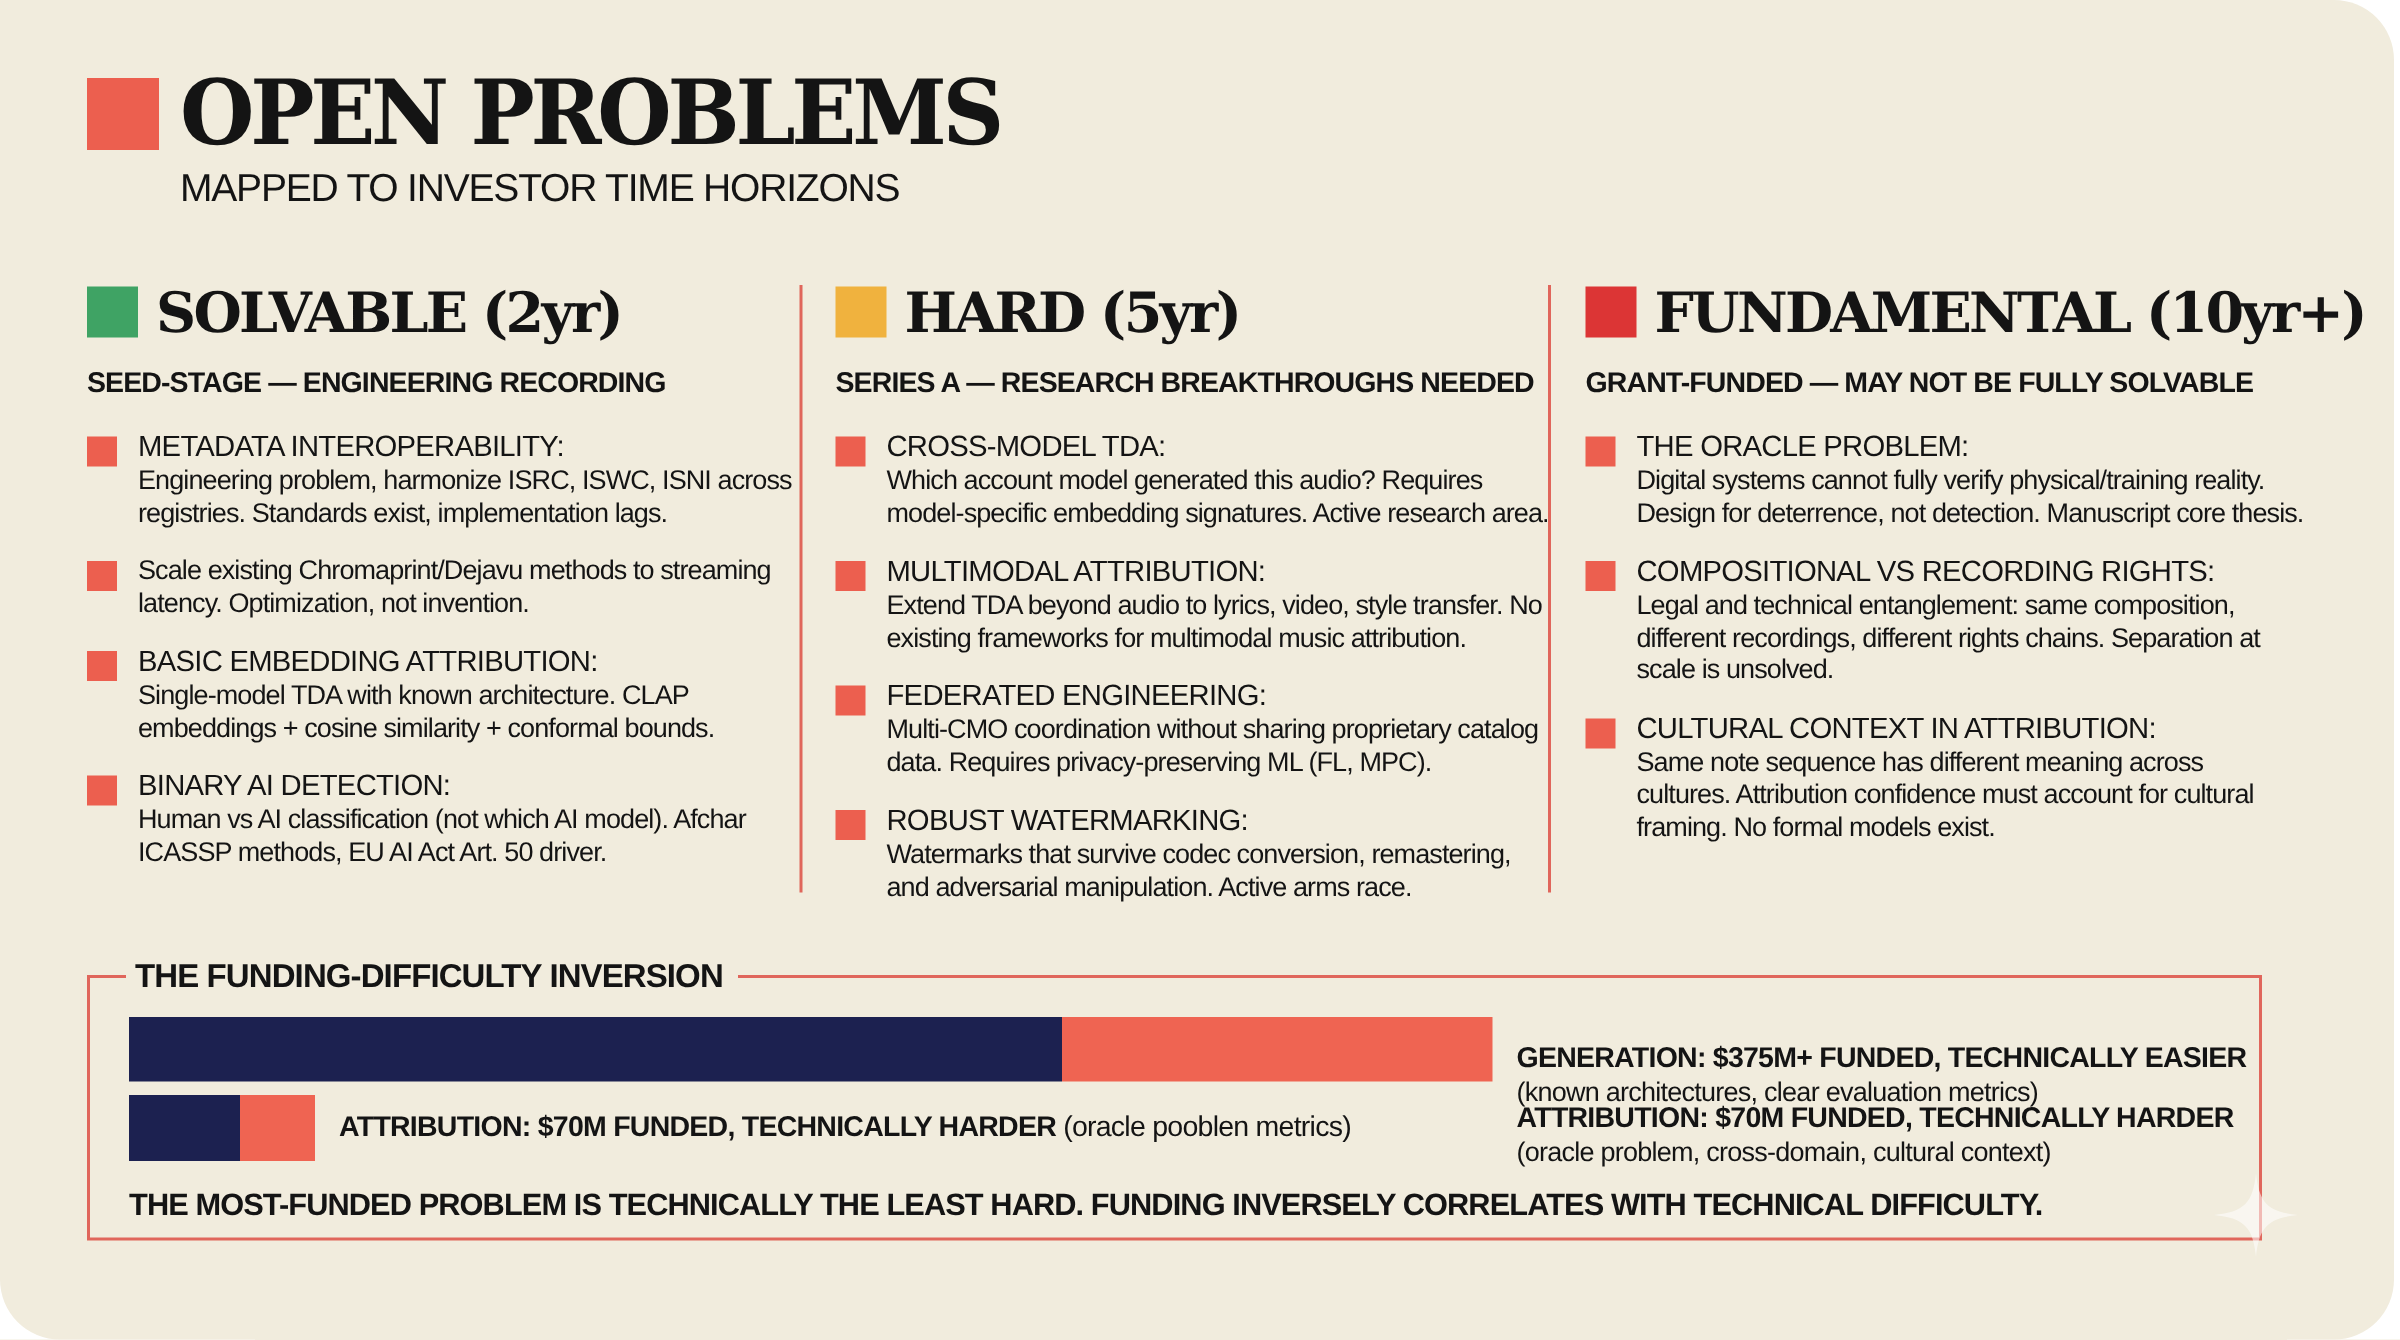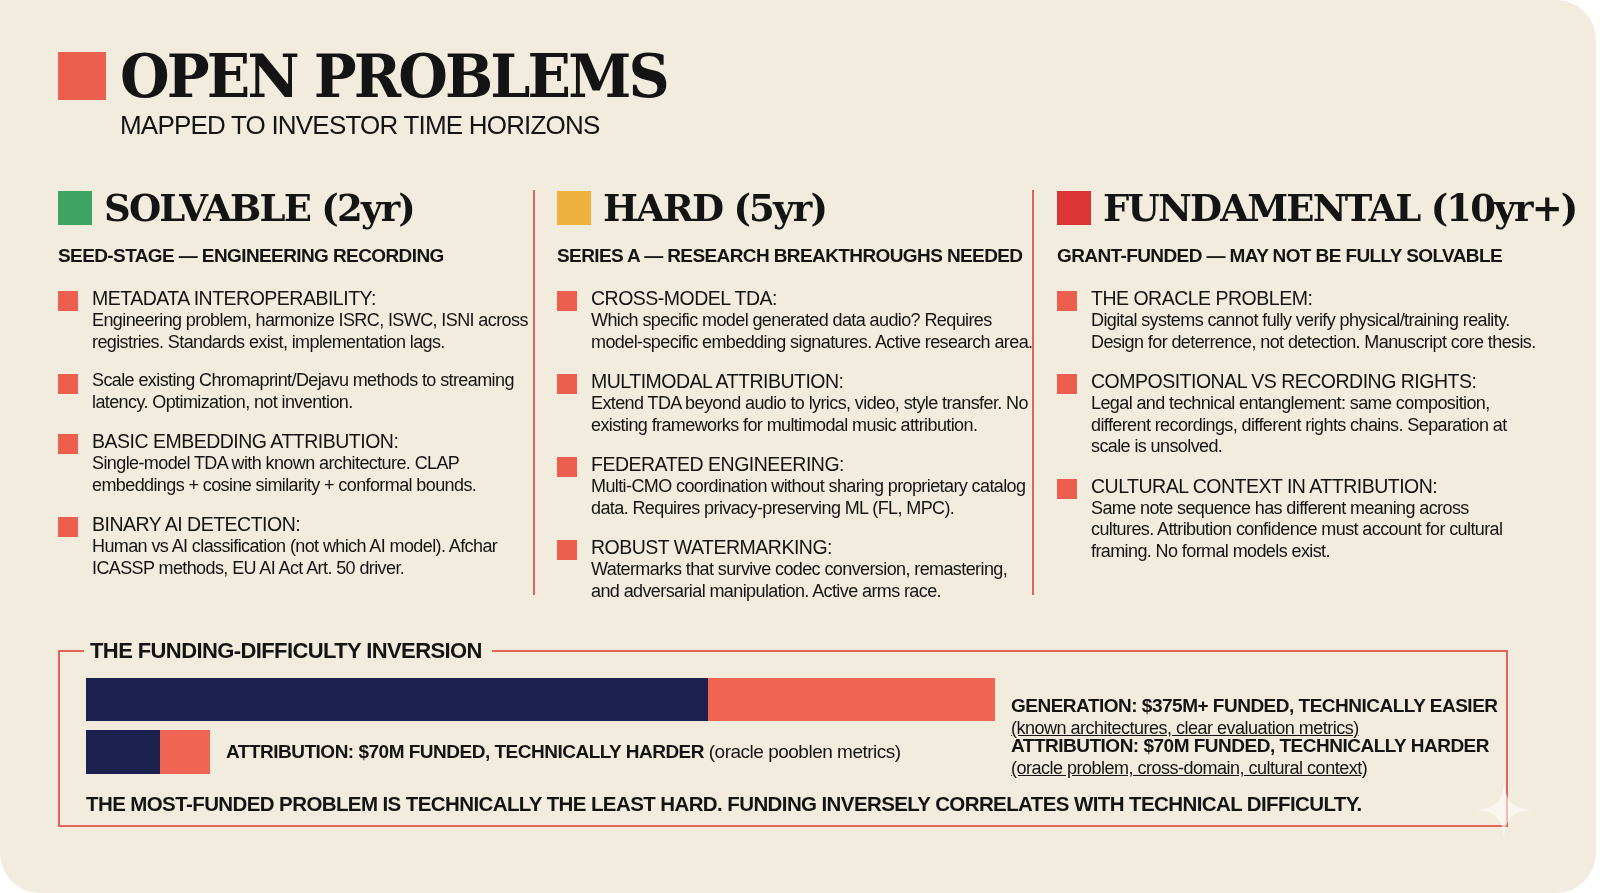--- a/index.html
+++ b/index.html
@@ -49,21 +49,21 @@
   }
   .fund-label {
     position:absolute; left:84px; top:638px; padding:0 10px 0 6px;
     background:#f1ecdd; font-weight:bold; font-size:22px; letter-spacing:-0.6px; white-space:nowrap;
   }
   .bar { position:absolute; display:flex; }
   .bar > div { height:100%; }
   .bar2-label { left:226px; top:741px; font-size:19px; letter-spacing:-0.5px; white-space:nowrap; }
   .legend { left:1011px; width:500px; }
   .legend .lt { font-weight:bold; font-size:19px; letter-spacing:-0.5px; white-space:nowrap; line-height:22px; }
-  .legend .ld { font-size:18px; letter-spacing:-0.5px; white-space:nowrap; line-height:22px;text-decoration:underline; }
+  .legend .ld { font-size:18px; letter-spacing:-0.5px; white-space:nowrap; line-height:22px; }
   .conclusion {
     left:86px; top:792px; font-weight:bold; font-size:20.5px; letter-spacing:-0.6px; white-space:nowrap;
   }
   .sparkle { left:1476px; top:782px; width:56px; height:56px; }
 </style>
 </head>
 <body>
 
 <div class="card">
 
@@ -105,21 +105,21 @@
   <div class="col" style="left:557px;">
     <div class="col-head">
       <div class="col-sq" style="background:#f0b23e;"></div>
       <div class="col-title">HARD (5yr)</div>
     </div>
     <div class="col-sub">SERIES A — RESEARCH BREAKTHROUGHS NEEDED</div>
     <div class="items">
       <div class="item">
         <div class="item-sq" style="background:#ec5f4f;"></div>
         <div class="item-title">CROSS-MODEL TDA:</div>
-        <div class="item-desc">Which specific model generated data audio? Requires model-specific embedding signatures. Active research area.</div>
+        <div class="item-desc">Which account model generated this audio? Requires model-specific embedding signatures. Active research area.</div>
       </div>
       <div class="item">
         <div class="item-sq" style="background:#ec5f4f;"></div>
         <div class="item-title">MULTIMODAL ATTRIBUTION:</div>
         <div class="item-desc">Extend TDA beyond audio to lyrics, video, style transfer. No existing frameworks for multimodal music attribution.</div>
       </div>
       <div class="item">
         <div class="item-sq" style="background:#ec5f4f;"></div>
         <div class="item-title">FEDERATED ENGINEERING:</div>
         <div class="item-desc">Multi-CMO coordination without sharing proprietary catalog data. Requires privacy-preserving ML (FL, MPC).</div>

